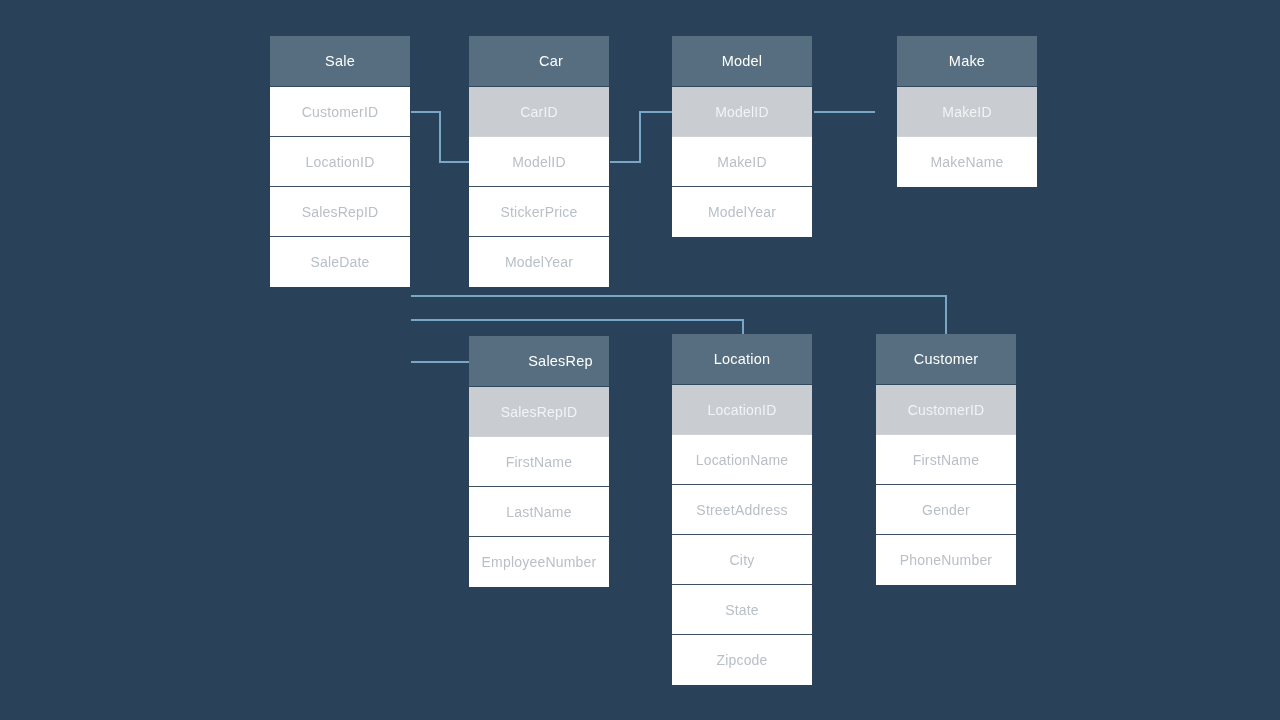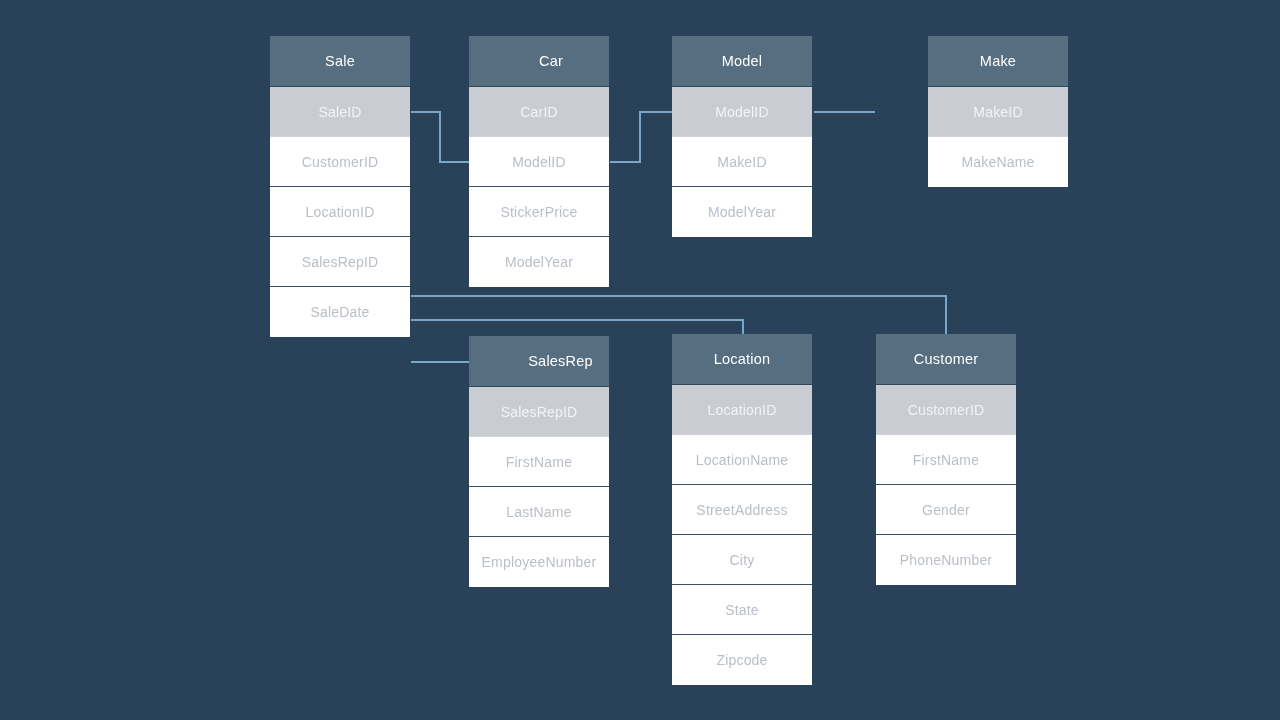--- a/index.html
+++ b/index.html
@@ -74,40 +74,39 @@
       <path d="M 411 112 L 440 112 L 440 162 L 470 162" fill="none" stroke="#7aa7c7" stroke-width="2" stroke-linecap="butt" stroke-linejoin="miter"></path>
       <path d="M 610 162 L 640 162 L 640 112 L 673 112" fill="none" stroke="#7aa7c7" stroke-width="2" stroke-linecap="butt" stroke-linejoin="miter"></path>
       <path d="M 814 112 L 875 112" fill="none" stroke="#7aa7c7" stroke-width="2" stroke-linecap="butt" stroke-linejoin="miter"></path>
       <path d="M 411 296 L 946 296 L 946 336" fill="none" stroke="#7aa7c7" stroke-width="2" stroke-linecap="butt" stroke-linejoin="miter"></path>
       <path d="M 411 320 L 743 320 L 743 336" fill="none" stroke="#7aa7c7" stroke-width="2" stroke-linecap="butt" stroke-linejoin="miter"></path>
       <path d="M 411 362 L 470 362" fill="none" stroke="#7aa7c7" stroke-width="2" stroke-linecap="butt" stroke-linejoin="miter"></path>
     </svg>
 
 <div class="entity" style="left: 270px; top: 36px;">
       <div class="entity-header" style="background: rgb(86, 110, 127);">Sale</div>
-      <div class="field pk" style="background: rgb(201, 204, 209);">SaleID</div>
       <div class="field">CustomerID</div>
       <div class="field">LocationID</div>
       <div class="field">SalesRepID</div>
       <div class="field last">SaleDate</div>
     </div>
     <div class="entity" style="left: 469px; top: 36px;">
       <div class="entity-header" style="background: rgb(86, 110, 127); padding-left: 24px;">Car</div>
       <div class="field pk" style="background: rgb(201, 204, 209);">CarID</div>
       <div class="field">ModelID</div>
       <div class="field">StickerPrice</div>
       <div class="field last">ModelYear</div>
     </div>
     <div class="entity" style="left: 672px; top: 36px;">
       <div class="entity-header" style="background: rgb(86, 110, 127);">Model</div>
       <div class="field pk" style="background: rgb(201, 204, 209);">ModelID</div>
       <div class="field">MakeID</div>
       <div class="field last">ModelYear</div>
     </div>
-    <div class="entity" style="left: 928px; top: 36px;">
+    <div class="entity" style="left: 897px; top: 36px;">
       <div class="entity-header" style="background: rgb(86, 110, 127);">Make</div>
       <div class="field pk" style="background: rgb(201, 204, 209);">MakeID</div>
       <div class="field last">MakeName</div>
     </div>
     <div class="entity" style="left: 469px; top: 336px;">
       <div class="entity-header" style="background: rgb(86, 110, 127); padding-left: 43px;">SalesRep</div>
       <div class="field pk" style="background: rgb(201, 204, 209);">SalesRepID</div>
       <div class="field">FirstName</div>
       <div class="field">LastName</div>
       <div class="field last">EmployeeNumber</div>

